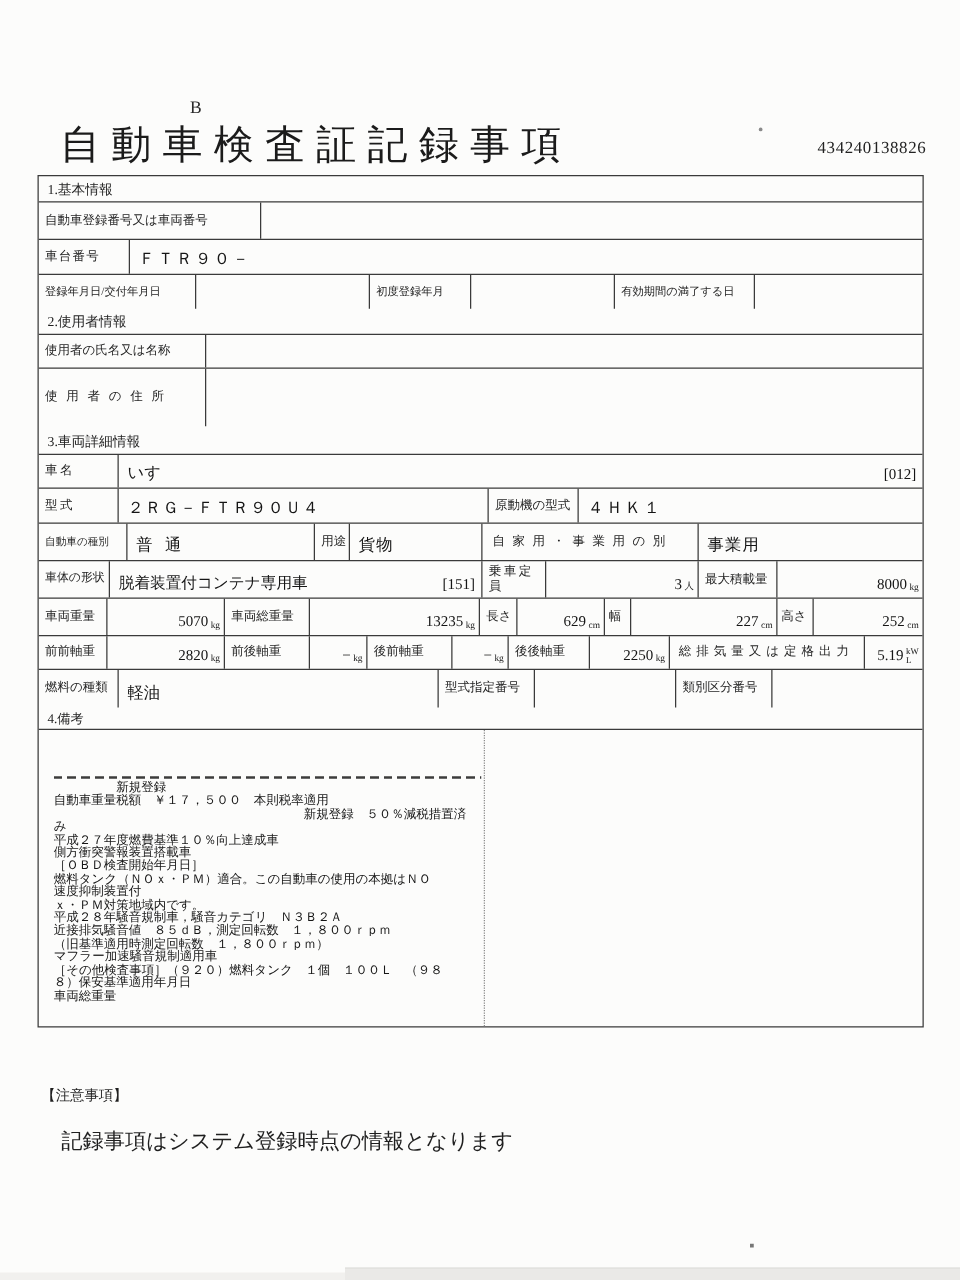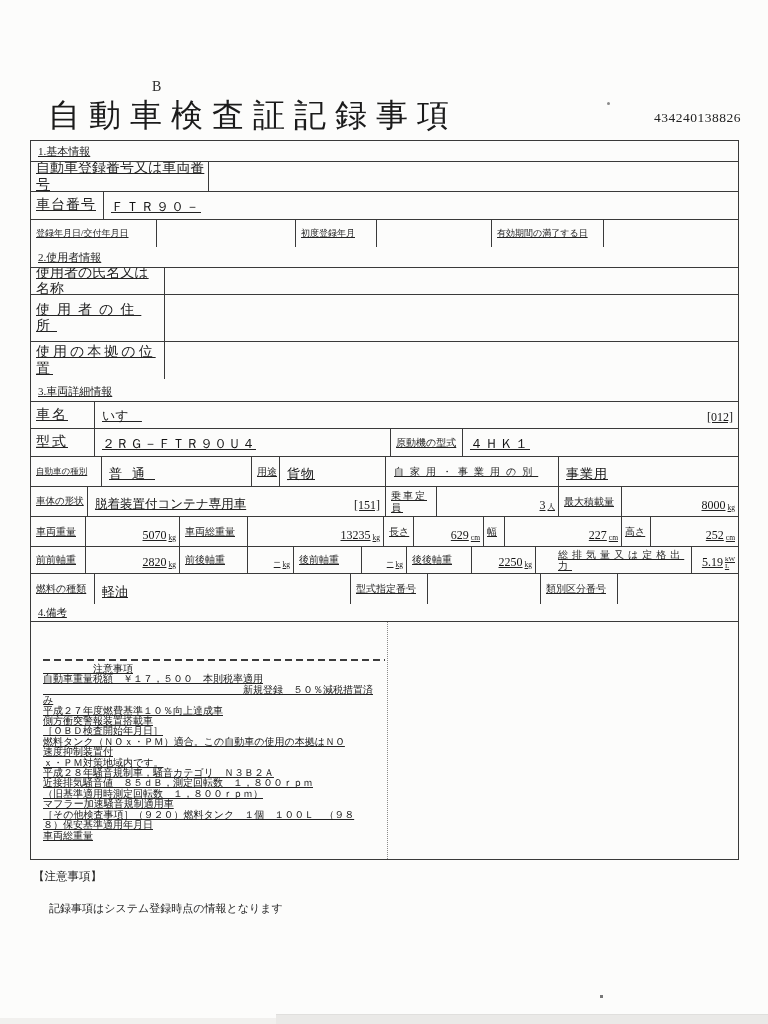--- a/index.html
+++ b/index.html
@@ -9,45 +9,45 @@
     font-family:"Liberation Serif","DejaVu Serif",serif;
   }
   
   .corner-b { position:absolute; left:152px; top:79px; font-size:14px; color:#2a2a2a; }
   .title { position:absolute; left:48px; top:94px; font-size:32px; letter-spacing:9px; color:#1b1b1b; white-space:nowrap; }
   .docnum { position:absolute; right:27px; top:110px; font-size:13.5px; letter-spacing:0.5px; color:#222; }
   .speck1 { position:absolute; left:607px; top:102px; width:3px; height:3px; background:#8a8a8a; border-radius:50%; }
   .speck2 { position:absolute; left:600px; top:995px; width:3px; height:3px; background:#777; }
 
   
-  .tbl { position:absolute; left:30px; top:140px; width:709px; border:1.5px solid #3a3a3a; box-sizing:border-box; background:transparent;text-decoration:underline; }
+  .tbl { position:absolute; left:30px; top:140px; width:709px; border:1.5px solid #3a3a3a; box-sizing:border-box; background:transparent; }
   .sec { font-size:11px; padding:3px 0 2px 7px; color:#1f1f1f; box-sizing:border-box; }
   .trow { display:flex; border-top:1px solid #3a3a3a; box-sizing:border-box; }
   .c { box-sizing:border-box; display:flex; overflow:hidden; }
   .c + .c { border-left:1px solid #3a3a3a; }
   .lbl { align-items:center; padding:1px 2px 1px 5px; font-size:10px; color:#1f1f1f; line-height:1.15; }
   .val { align-items:flex-end; padding:1px 5px 3px 7px; font-size:13px; color:#151515; }
   .num { justify-content:flex-end; padding-right:3px; font-size:12px; }
   .flex1 { flex:1; }
-  .f11 { font-size:14px; } .f10 { font-size:10px; } .f95 { font-size:9.5px; } .f9 { font-size:9px; } .f85 { font-size:8.5px; }
+  .f11 { font-size:10px; } .f10 { font-size:10px; } .f95 { font-size:9.5px; } .f9 { font-size:9px; } .f85 { font-size:8.5px; }
   .ls1 { letter-spacing:1px; } .ls2 { letter-spacing:2px; } .ls3 { letter-spacing:3px; }
   .ls4 { letter-spacing:4px; } .ls6 { letter-spacing:6px; } .ls7 { letter-spacing:7px; } .ls10 { letter-spacing:10px; }
   .unit { font-size:7.5px; margin:0 0 1px 2px; align-self:flex-end; letter-spacing:0; }
   .code { margin-left:auto; font-size:12px; align-self:flex-end; letter-spacing:0; }
   .kwl { display:inline-flex; flex-direction:column; font-size:7px; line-height:7px; margin-left:2px; align-self:flex-end; }
 
   
   .rm-left { width:357px; border-right:1px dotted #8a8a8a; padding:0 4px 0 12px; box-sizing:border-box; }
   .rm-divider { margin-top:37px; margin-bottom:3px; height:2px; width:342px;
     background:repeating-linear-gradient(90deg,#3c3c3c 0 7px,transparent 7px 11px); }
   .rm-lines div { font-size:10px; line-height:10.4px; white-space:pre; color:#161616; }
 
   
   .note-title { position:absolute; left:33px; top:869px; font-size:11.5px; color:#1f1f1f; }
-  .note-body { position:absolute; left:49px; top:901px; font-size:11px; color:#1f1f1f; }
+  .note-body { position:absolute; left:49px; top:901px; font-size:17px; color:#1f1f1f; }
 
   
   .scanbar-l { position:absolute; left:0; bottom:0; width:276px; height:6px; background:#f1f0ee; }
   .scanbar-r { position:absolute; left:276px; bottom:0; width:492px; height:9px; background:#eae9e7; border-top:1px solid #e0dfdd; }
 </style>
 </head>
 <body>
 
 <div class="sheet">
 
@@ -84,24 +84,20 @@
     <div class="trow" style="height:27px">
       <div class="c lbl f11" style="width:133px">使用者の氏名又は名称</div>
       <div class="c val flex1"></div>
     </div>
 
     <div class="trow" style="height:47px">
       <div class="c lbl f11 ls7" style="width:133px">使用者の住所</div>
       <div class="c val flex1"></div>
     </div>
 
-    <div class="trow" style="height:38px">
-      <div class="c lbl f11 ls3" style="width:133px">使用の本拠の位置</div>
-      <div class="c val flex1"></div>
-    </div>
 
     <div class="sec" style="padding-top:5px">3.車両詳細情報</div>
 
     <div class="trow" style="height:27px">
       <div class="c lbl f11 ls2" style="width:63px">車名</div>
       <div class="c val flex1">
         <span>いすゞ</span>
         <span class="code">[012]</span>
       </div>
     </div>
@@ -182,21 +178,21 @@
       <div class="c lbl f10" style="width:68px">後前軸重</div>
       <div class="c val num" style="width:45px">
         <span>−</span>
           <span class="unit">kg</span>
       </div>
       <div class="c lbl f10" style="width:65px">後後軸重</div>
       <div class="c val num" style="width:64px">
         <span>2250</span>
           <span class="unit">kg</span>
       </div>
-      <div class="c lbl f10 ls4" style="width:156px;padding-left:22px">総排気量又は定格出力</div>
+      <div class="c lbl f10 ls4" style="width:156px;padding-left:7px">総排気量又は定格出力</div>
       <div class="c val num flex1">
         <span>5.19</span>
         <span class="kwl">
           <span>kW</span>
           <span>L</span>
         </span>
       </div>
     </div>
 
     <div class="trow" style="height:31px">
@@ -207,21 +203,21 @@
       <div class="c lbl f10" style="width:77px">類別区分番号</div>
       <div class="c val flex1"></div>
     </div>
 
     <div class="sec" style="padding-top:2px;padding-bottom:1px;font-size:10.5px">4.備考</div>
 
     <div class="trow" style="height:238px">
       <div class="c rm-left" style="display:block">
         <div class="rm-divider"></div>
         <div class="rm-lines">
-            <div>　　　　　注意事項</div>
+            <div>　　　　　新規登録</div>
             <div>自動車重量税額　￥１７，５００　本則税率適用</div>
             <div>　　　　　　　　　　　　　　　　　　　　新規登録　５０％減税措置済</div>
             <div>み</div>
             <div>平成２７年度燃費基準１０％向上達成車</div>
             <div>側方衝突警報装置搭載車</div>
             <div>［ＯＢＤ検査開始年月日］</div>
             <div>燃料タンク（ＮＯｘ・ＰＭ）適合。この自動車の使用の本拠はＮＯ</div>
             <div>速度抑制装置付</div>
             <div>ｘ・ＰＭ対策地域内です。</div>
             <div>平成２８年騒音規制車，騒音カテゴリ　Ｎ３Ｂ２Ａ</div>

